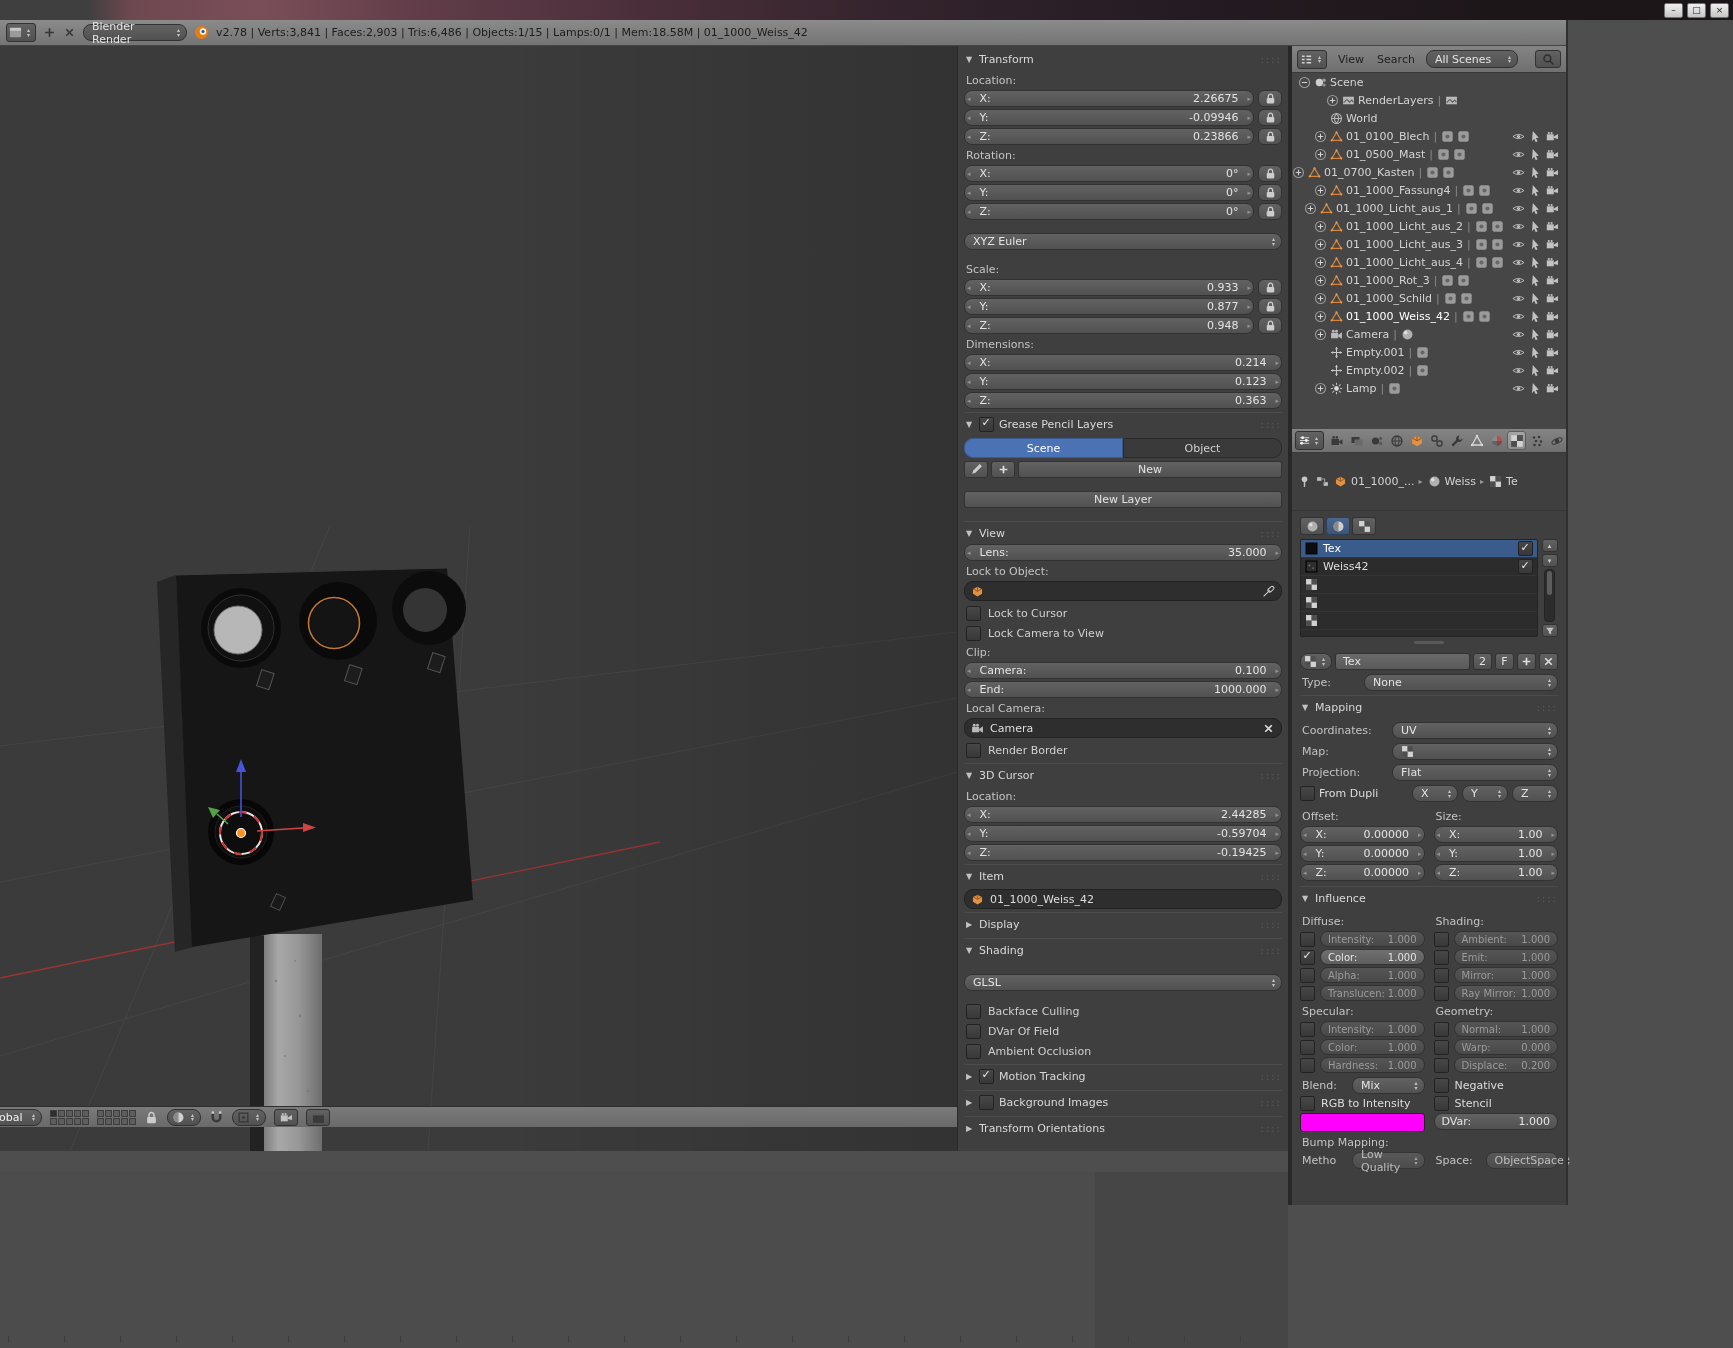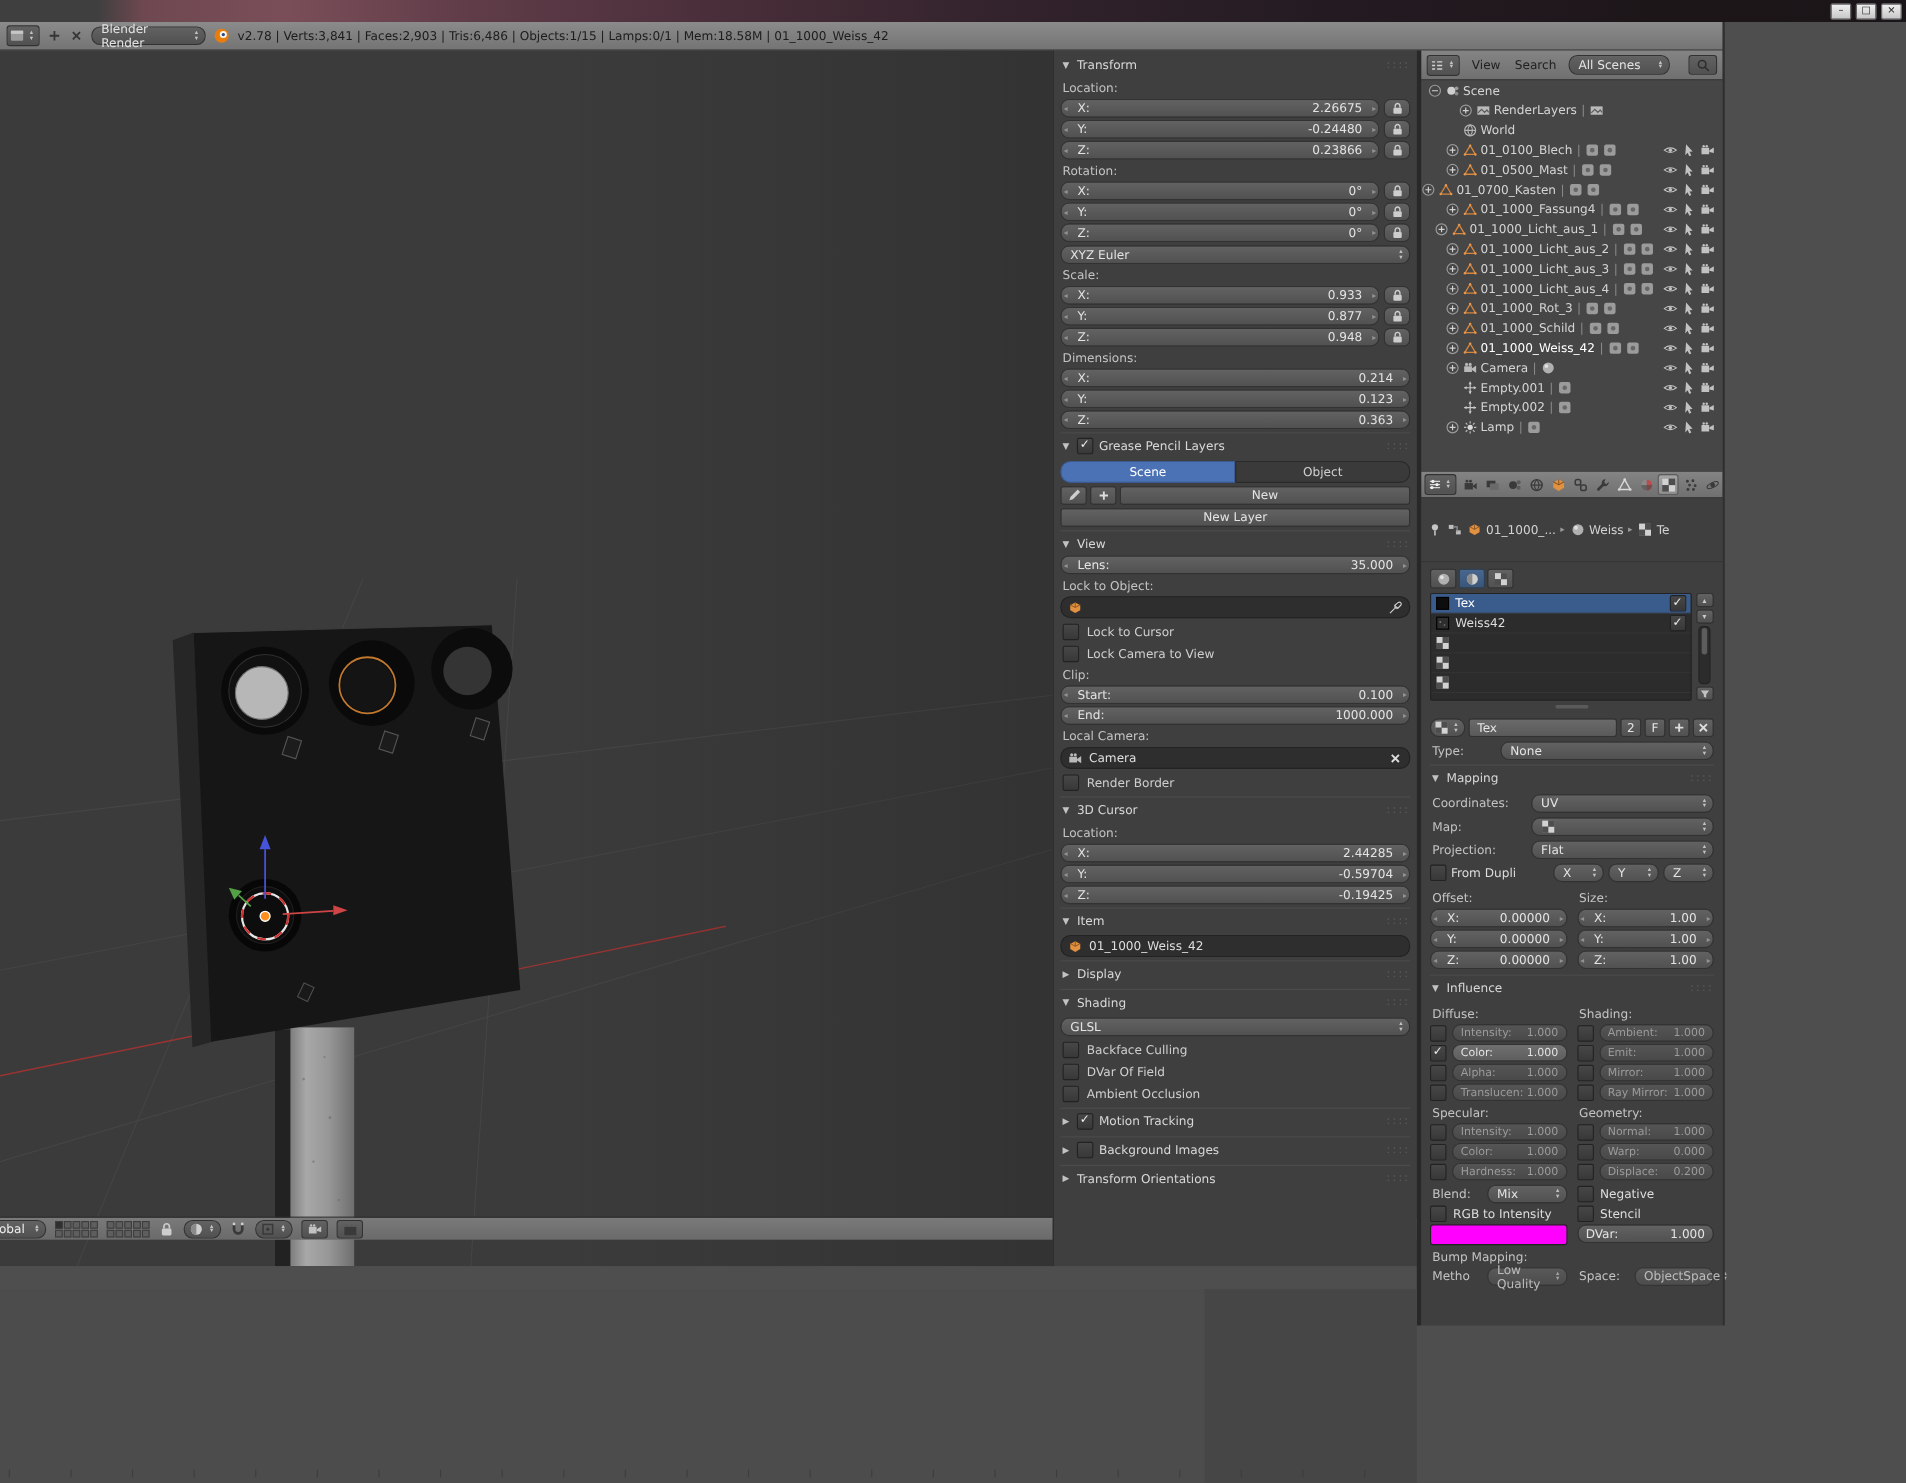--- a/index.html
+++ b/index.html
@@ -48,21 +48,21 @@
   .numrow{display:flex;gap:4px;margin-bottom:2px}
   .numrow .num{flex:1;min-width:0}
   .lockw{width:24px;flex:none;border-radius:6px}
   .gp-tabs{display:flex;margin:3px 0}
   .gp-tab{flex:1;height:18px;display:flex;align-items:center;justify-content:center;background:#3a3a3a;border:1px solid #2a2a2a;color:#cfcfcf}
   .gp-tab.sel{background:#4a72b5;color:#fff;border-color:#3a5a90}
   .gp-tab:first-child{border-radius:9px 0 0 9px}
   .gp-tab:last-child{border-radius:0 9px 9px 0}
   .gp-row{display:flex;gap:3px;margin:3px 0}
   .grow{flex:1;min-width:0}
-  .block{width:100%;margin:3px 0;justify-content:center}
+  .block{width:100%;margin:13px 0;justify-content:center}
   .picker{background:#2e2e2e;border:1px solid #222;border-radius:9px;height:18px;display:flex;align-items:center;gap:6px;padding:0 6px;color:#dedede;margin:2px 0}
   .chkrow{display:flex;align-items:center;gap:7px;margin:5px 2px;color:#cfcfcf}
   
   .outliner{left:1292px;top:46px;width:274px;height:383px;background:#464646;box-sizing:border-box}
   .outl-header{height:26px;background:linear-gradient(#848484,#707070);display:flex;align-items:center;gap:9px;padding:0 5px;color:#1f1f1f;border-bottom:1px solid #393939}
   .edbtn{width:30px;height:19px;padding:0 2px;gap:1px}
   .menu{color:#1f1f1f;padding:0 2px}
   .scenes{width:92px;height:18px}
   .srch{width:26px;height:18px;margin-left:auto}
   .orow{height:18px;display:flex;align-items:center;gap:3px;color:#d4d4d4;font-size:11px}
@@ -332,21 +332,21 @@
               <rect x="1.5" y="5.5" width="7" height="5" rx="1" fill="#cdcdcd"></rect>
               <path d="M3 5.5V4a2 2 0 0 1 4 0v1.5" fill="none" stroke="#cdcdcd" stroke-width="1.2"></path>
             </svg>
           </span>
         </div>
       </div>
       <div class="numrow">
         <div class="w num">
           <span class="arr">◂</span>
           <span class="lab">Y:</span>
-          <span class="val">-0.24480</span>
+          <span class="val">-0.09946</span>
           <span class="arr">▸</span>
         </div>
         <div class="w btn lockw">
           <span class="icon">
             <svg viewBox="0 0 10 12">
               <rect x="1.5" y="5.5" width="7" height="5" rx="1" fill="#cdcdcd"></rect>
               <path d="M3 5.5V4a2 2 0 0 1 4 0v1.5" fill="none" stroke="#cdcdcd" stroke-width="1.2"></path>
             </svg>
           </span>
         </div>
@@ -558,21 +558,21 @@
       <span>Lock to Cursor</span>
     </div>
   <div class="chkrow">
       <span class="check"></span>
       <span>Lock Camera to View</span>
     </div>
   <div class="plabel">Clip:</div>
   <div class="numrow">
       <div class="w num">
         <span class="arr">◂</span>
-        <span class="lab">Start:</span>
+        <span class="lab">Camera:</span>
         <span class="val">0.100</span>
         <span class="arr">▸</span>
       </div>
     </div>
   <div class="numrow">
       <div class="w num">
         <span class="arr">◂</span>
         <span class="lab">End:</span>
         <span class="val">1000.000</span>
         <span class="arr">▸</span>

